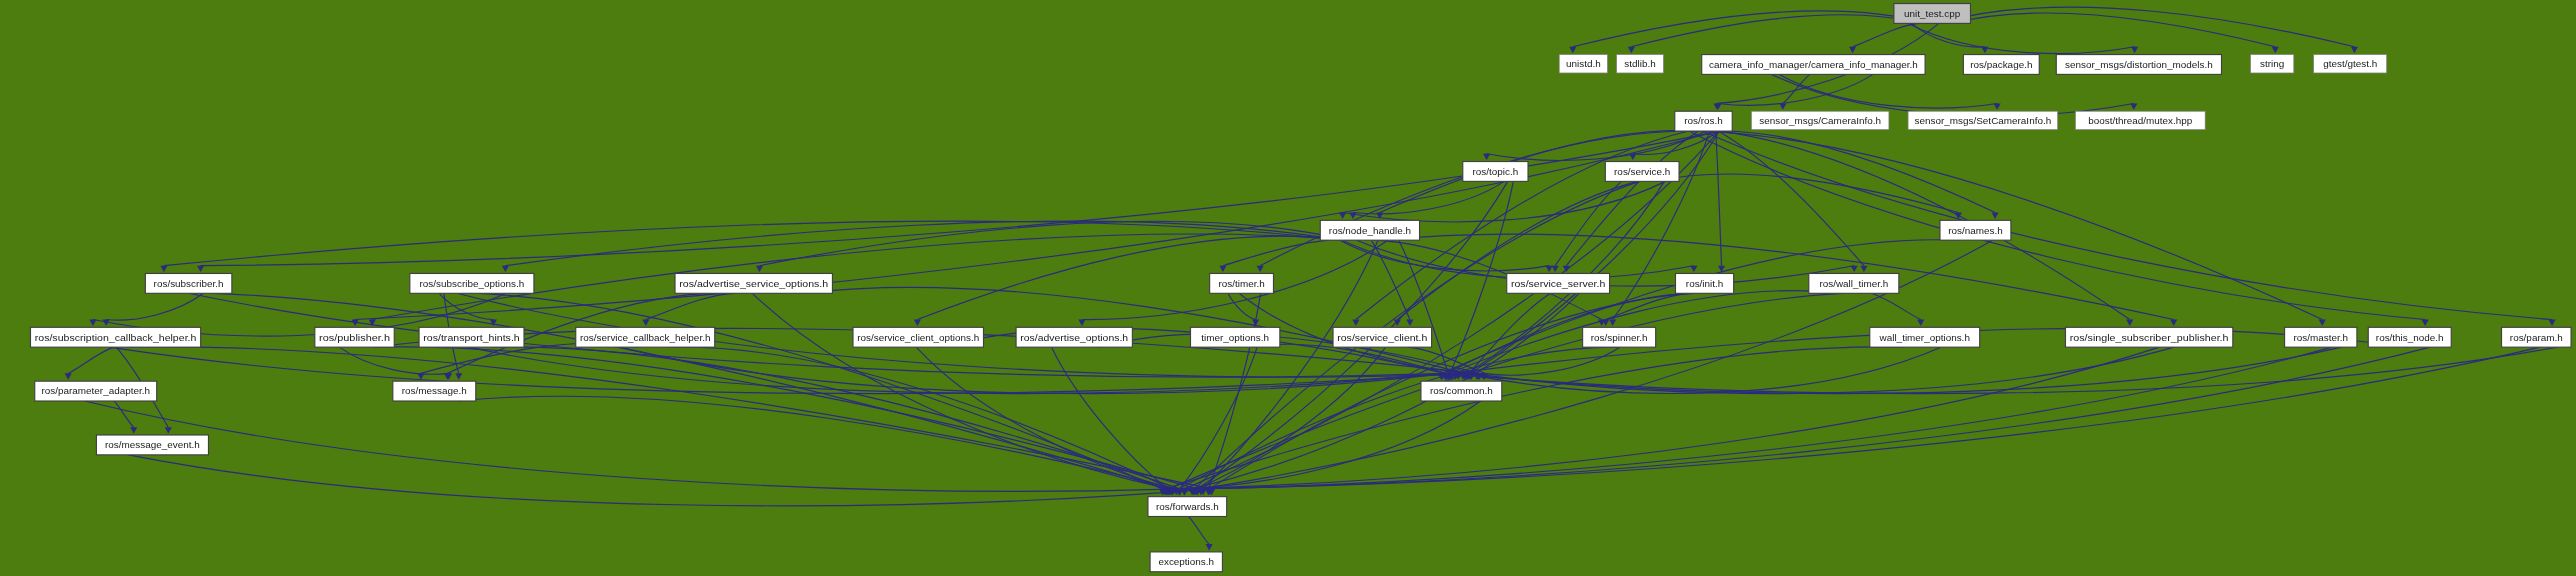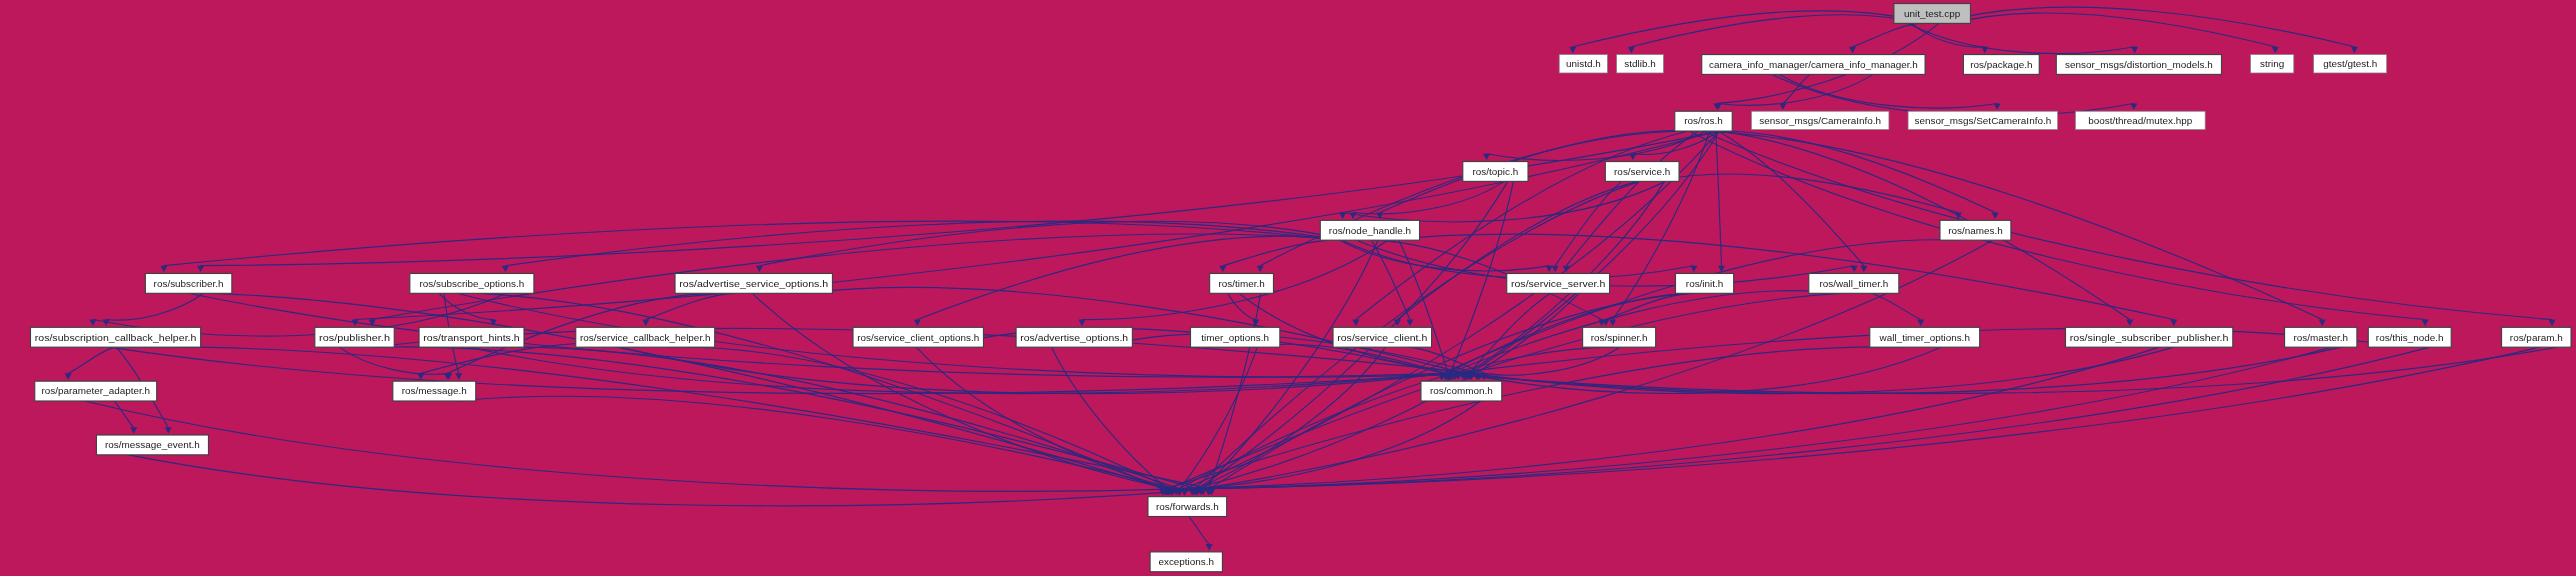--- a/index.html
+++ b/index.html
@@ -5,21 +5,21 @@
   html, body {
     margin: 0;
     padding: 0;
     background: #ffffff;
     font-family: "Liberation Sans", sans-serif;
   }
   #graph-root {
     position: relative;
     width: 2576px;
     height: 576px;
-    background: #be185d;
+    background: #4d7c0f;
     overflow: hidden;
   }
   svg#dep-graph {
     position: absolute;
     top: 0; left: 0;
     width: 2576px;
     height: 576px;
     display: block;
   }
   .edge-path {

